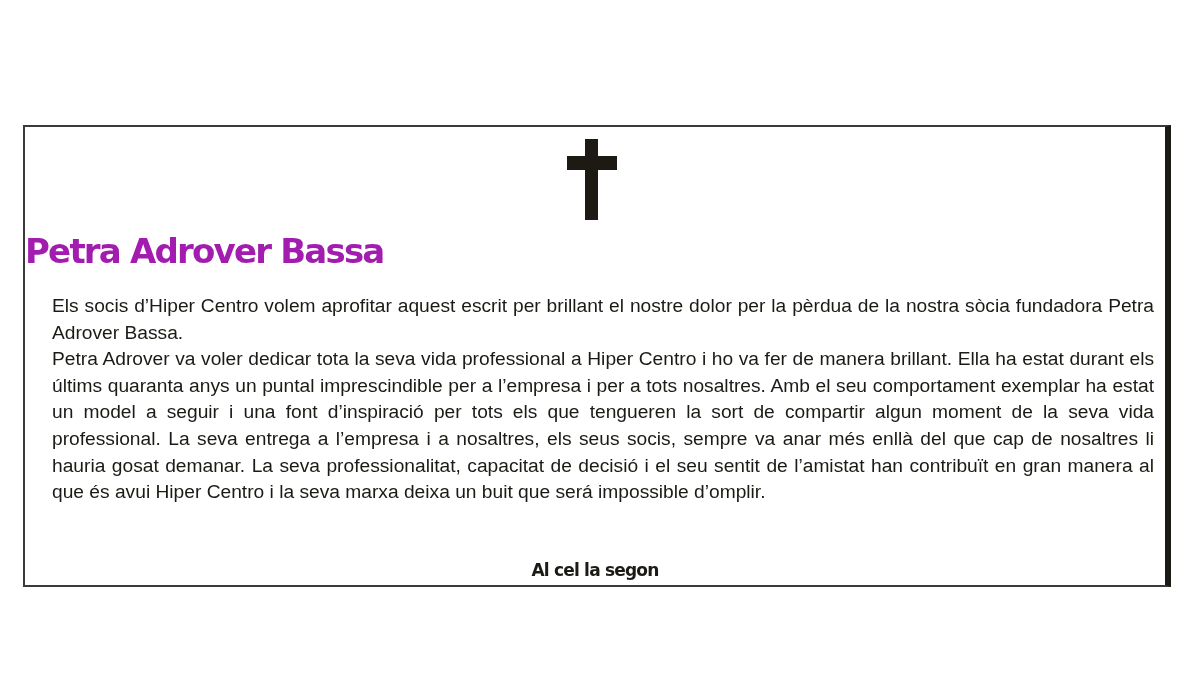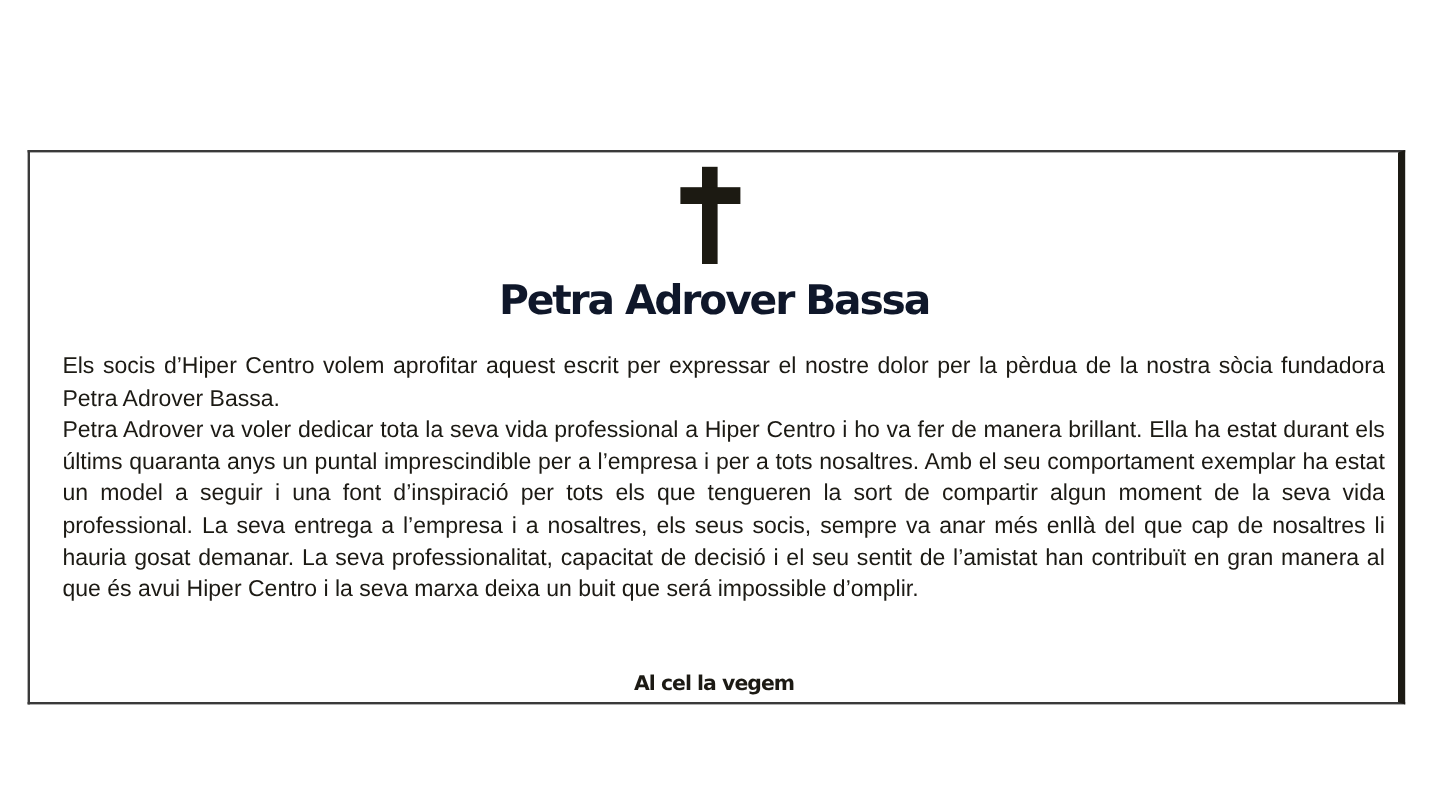--- a/index.html
+++ b/index.html
@@ -10,23 +10,23 @@
   .notice {
     position: absolute; left: 23px; top: 125px; width: 1148px; height: 462px;
     border-top: 2px solid #3a3a3a; border-left: 2px solid #3a3a3a; border-bottom: 2px solid #3a3a3a;
     border-right: 6px solid #1c1a14;
     box-sizing: border-box;
   }
   .cross { position: absolute; left: 542px; top: 12px; width: 50px; height: 81px; }
   .cross .v { position: absolute; left: 18px; top: 0; width: 13px; height: 81px; background: #1c1a12; }
   .cross .h { position: absolute; left: 0; top: 17px; width: 50px; height: 14px; background: #1c1a12; }
   .name {
-    position: absolute; left: 0; right: 0; top: 104px; text-align: center;
+    position: absolute; left: 0; right: 0; top: 104px; text-align: left;
     font-family: "DejaVu Sans", sans-serif; font-weight: bold; font-size: 34px; letter-spacing: -1.8px;
-    color: #0f172a;
+    color: #a21caf;
   }
   .body {
     position: absolute; left: 27px; width: 1102px; top: 166px;
     font-size: 19.2px; line-height: 26.6px; color: #1c1a14; text-align: justify;
   }
   .body p { margin: 0; }
   .closing {
     position: absolute; left: 0; right: 0; top: 433px; text-align: center;
     font-family: "DejaVu Sans", sans-serif; font-weight: bold; font-size: 17px; letter-spacing: -0.8px;
   }
@@ -34,17 +34,17 @@
 </head>
 <body>
 
 <div class="notice">
   <div class="cross">
     <div class="v"></div>
     <div class="h"></div>
   </div>
   <div class="name">Petra Adrover Bassa</div>
   <div class="body">
-    <p>Els socis d’Hiper Centro volem aprofitar aquest escrit per expressar el nostre dolor per la pèrdua de la nostra sòcia fundadora Petra Adrover Bassa.</p>
+    <p>Els socis d’Hiper Centro volem aprofitar aquest escrit per brillant el nostre dolor per la pèrdua de la nostra sòcia fundadora Petra Adrover Bassa.</p>
     <p>Petra Adrover va voler dedicar tota la seva vida professional a Hiper Centro i ho va fer de manera brillant. Ella ha estat durant els últims quaranta anys un puntal imprescindible per a l’empresa i per a tots nosaltres. Amb el seu comportament exemplar ha estat un model a seguir i una font d’inspiració per tots els que tengueren la sort de compartir algun moment de la seva vida professional. La seva entrega a l’empresa i a nosaltres, els seus socis, sempre va anar més enllà del que cap de nosaltres li hauria gosat demanar. La seva professionalitat, capacitat de decisió i el seu sentit de l’amistat han contribuït en gran manera al que és avui Hiper Centro i la seva marxa deixa un buit que será impossible d’omplir.</p>
   </div>
-  <div class="closing">Al cel la vegem</div>
+  <div class="closing">Al cel la segon</div>
 </div>
 
 </body></html>

